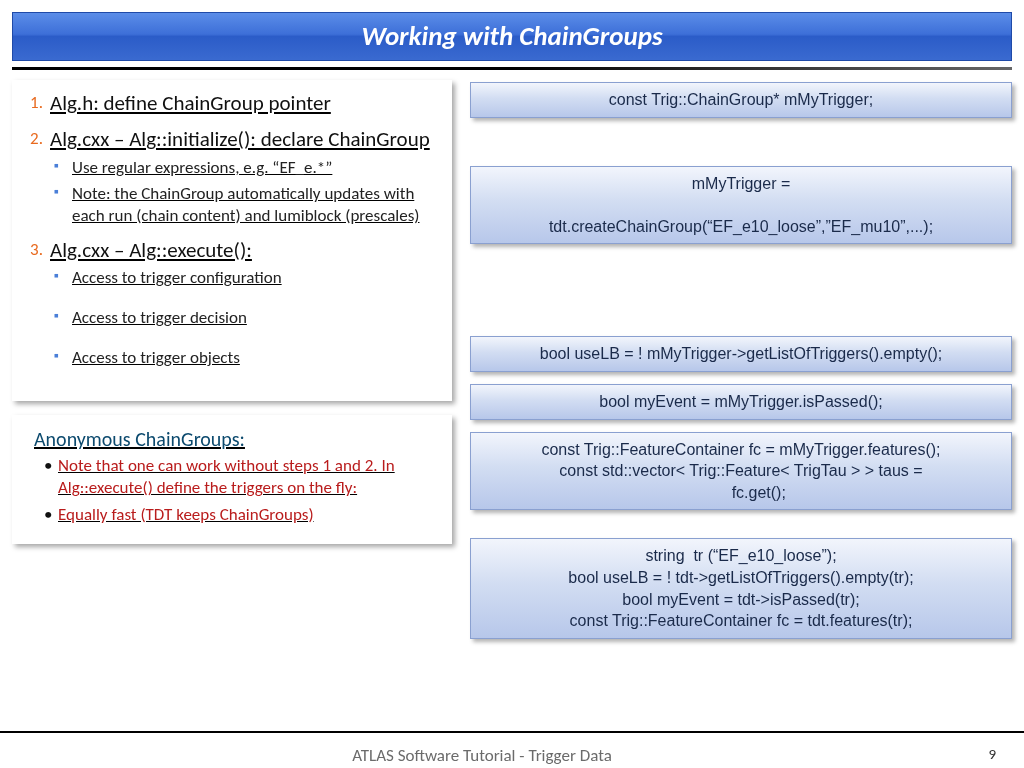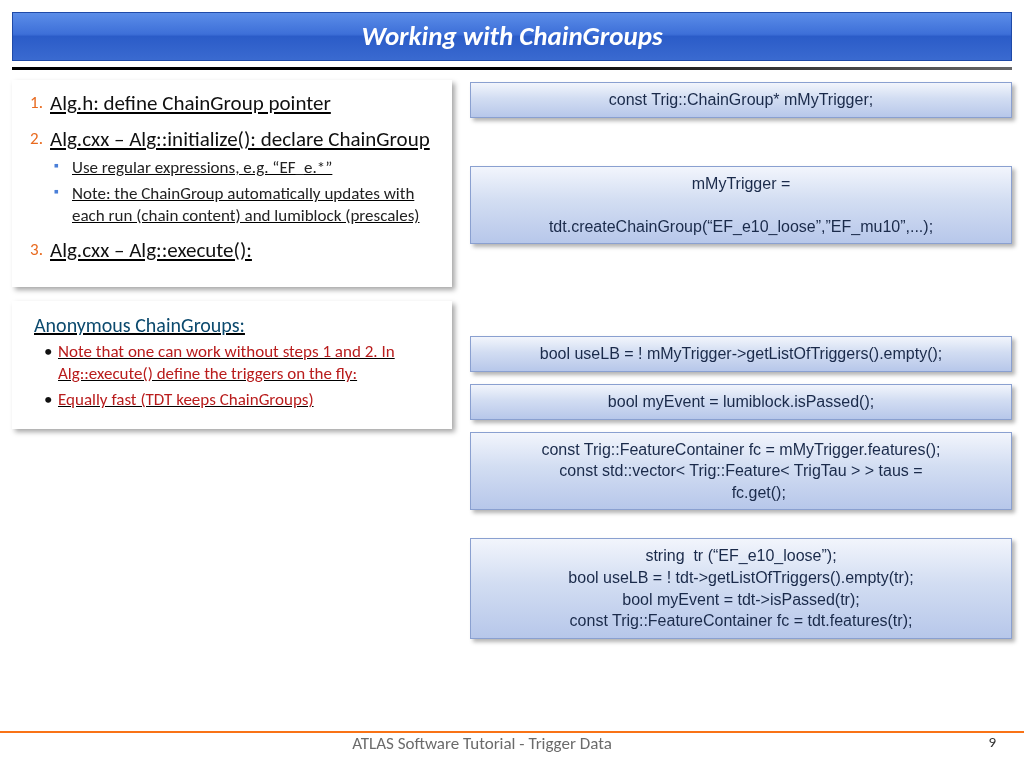--- a/index.html
+++ b/index.html
@@ -101,25 +101,25 @@
     font-size: 16px;
     color: #1a2a4a;
     line-height: 1.35;
     white-space: pre-wrap;
     text-align: center;
   }
   .r-block { margin-bottom: 12px; }
   .gap-med { margin-bottom: 92px; }
   .footer {
     position: absolute;
-    bottom: 14px;
+    bottom: 2px;
     left: 0;
     width: 100%;
-    border-top: 2px solid #f97316;
-    padding-top: 0;
+    border-top: 2px solid #000000;
+    padding-top: 12px;
     display: flex;
   }
   .footer .ftext {
     flex: 1;
     text-align: center;
     font-size: 17px;
     color: #6b6b6b;
   }
   .footer .fpage {
     width: 60px;
@@ -145,20 +145,25 @@
         </li>
         <li>
           <div class="li-head">Alg.cxx – Alg::initialize(): declare ChainGroup</div>
           <ul class="sub">
             <li>Use regular expressions, e.g. “EF_e.*”</li>
             <li>Note: the ChainGroup automatically updates with each run (chain content) and lumiblock (prescales)</li>
           </ul>
         </li>
         <li>
           <div class="li-head">Alg.cxx – Alg::execute():</div>
+          <ul class="sub spaced">
+            <li>Access to trigger configuration</li>
+            <li>Access to trigger decision</li>
+            <li>Access to trigger objects</li>
+          </ul>
         </li>
       </ol>
     </div>
 
     <div class="card">
       <div class="anon-head">Anonymous ChainGroups:</div>
       <ul class="anon-list">
         <li>Note that one can work without steps 1 and 2. In Alg::execute() define the triggers on the fly:</li>
         <li>Equally fast (TDT keeps ChainGroups)</li>
       </ul>
@@ -172,21 +177,21 @@
     </div>
     <div class="r-block gap-med">
       <div class="codebox">mMyTrigger =
 
 tdt.createChainGroup(“EF_e10_loose”,”EF_mu10”,...);</div>
     </div>
     <div class="r-block">
       <div class="codebox">bool useLB = ! mMyTrigger-&gt;getListOfTriggers().empty();</div>
     </div>
     <div class="r-block">
-      <div class="codebox">bool myEvent = lumiblock.isPassed();</div>
+      <div class="codebox">bool myEvent = mMyTrigger.isPassed();</div>
     </div>
     <div class="r-block" style="margin-bottom:28px;">
       <div class="codebox">const Trig::FeatureContainer fc = mMyTrigger.features();
 const std::vector&lt; Trig::Feature&lt; TrigTau &gt; &gt; taus =
         fc.get();</div>
     </div>
     <div class="r-block">
       <div class="codebox">string  tr (“EF_e10_loose”);
 bool useLB = ! tdt-&gt;getListOfTriggers().empty(tr);
 bool myEvent = tdt-&gt;isPassed(tr);

